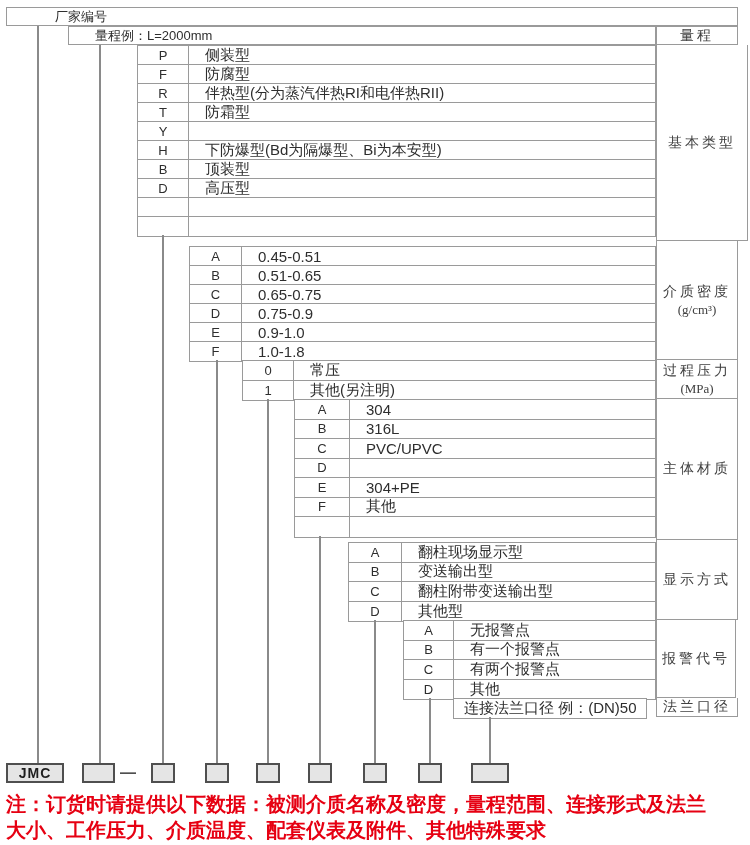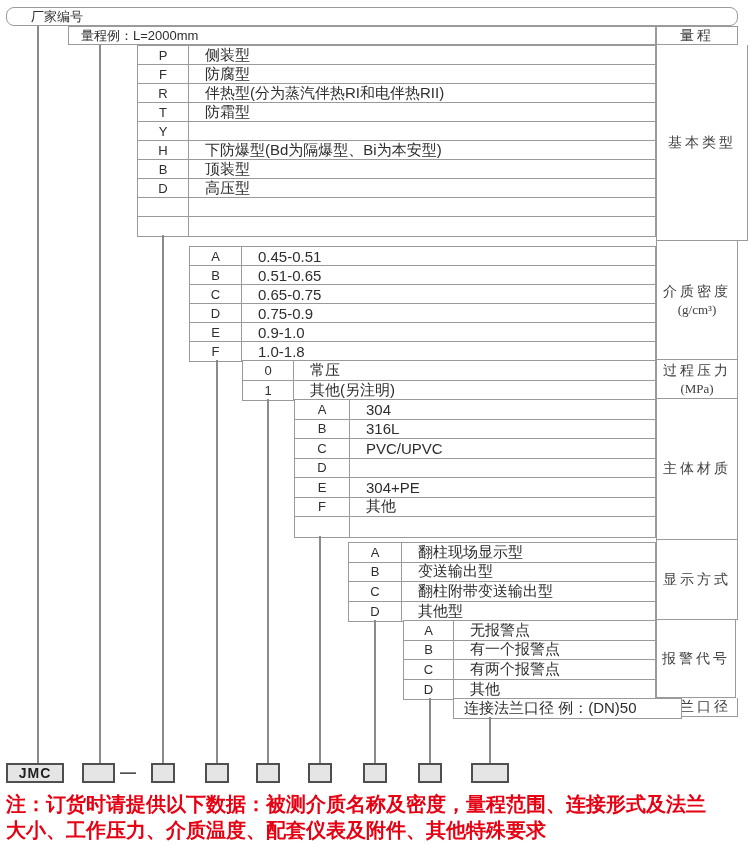--- a/index.html
+++ b/index.html
@@ -21,21 +21,21 @@
        color:#404040;background:#fff;text-align:center;}
   .cat.top{border-top:1px solid #9a9a9a;}
   .cat .unit{letter-spacing:0;font-size:13px;margin-top:1px;text-align:right;}
   .vline{position:absolute;width:2px;background:#8a8a8a;}
   .bbox{position:absolute;height:20px;border:2px solid #4f4f4f;box-sizing:border-box;background:#e5e5e5;
         display:flex;align-items:center;justify-content:center;}
   .jmc{font-weight:bold;font-size:14px;color:#1f1f1f;letter-spacing:1px;}
   .dash{position:absolute;color:#4f4f4f;font-weight:bold;font-size:16px;line-height:20px;text-align:center;}
   .note{position:absolute;left:6px;top:791px;width:742px;color:#e60012;font-weight:bold;
         font-size:20px;line-height:26px;}
-  .padL58{padding-left:24px;border-radius:8px;} .padL12{padding-left:12px;}
+  .padL58{padding-left:48px;} .padL12{padding-left:26px;}
 </style>
 </head>
 <body>
 
 <div class="stage">
 
   <div class="abs bx padL58" style="left:6px;top:7px;width:732px;height:19px;">
     <span>厂家编号</span>
   </div>
   <div class="abs bx padL12" style="left:68px;top:26px;width:588px;height:19px;">
@@ -210,21 +210,21 @@
     <div class="row">
         <div class="code" style="width:50px">C</div>
         <div class="desc">有两个报警点</div>
       </div>
     <div class="row">
         <div class="code" style="width:50px">D</div>
         <div class="desc">其他</div>
       </div>
   </div>
 
-  <div class="sec h19" style="left:453px;top:698px;width:229px;">
+  <div class="sec h19" style="left:453px;top:698px;width:194px;">
     <div class="row">
         <div class="desc" style="padding-left:10px">连接法兰口径 例：(DN)50</div>
       </div>
   </div>
 
   <div class="vline" style="left:37px;top:26px;height:737px;"></div>
   <div class="vline" style="left:99px;top:45px;height:718px;"></div>
   <div class="vline" style="left:162px;top:235px;height:528px;"></div>
   <div class="vline" style="left:216px;top:360px;height:403px;"></div>
   <div class="vline" style="left:267px;top:399px;height:364px;"></div>

